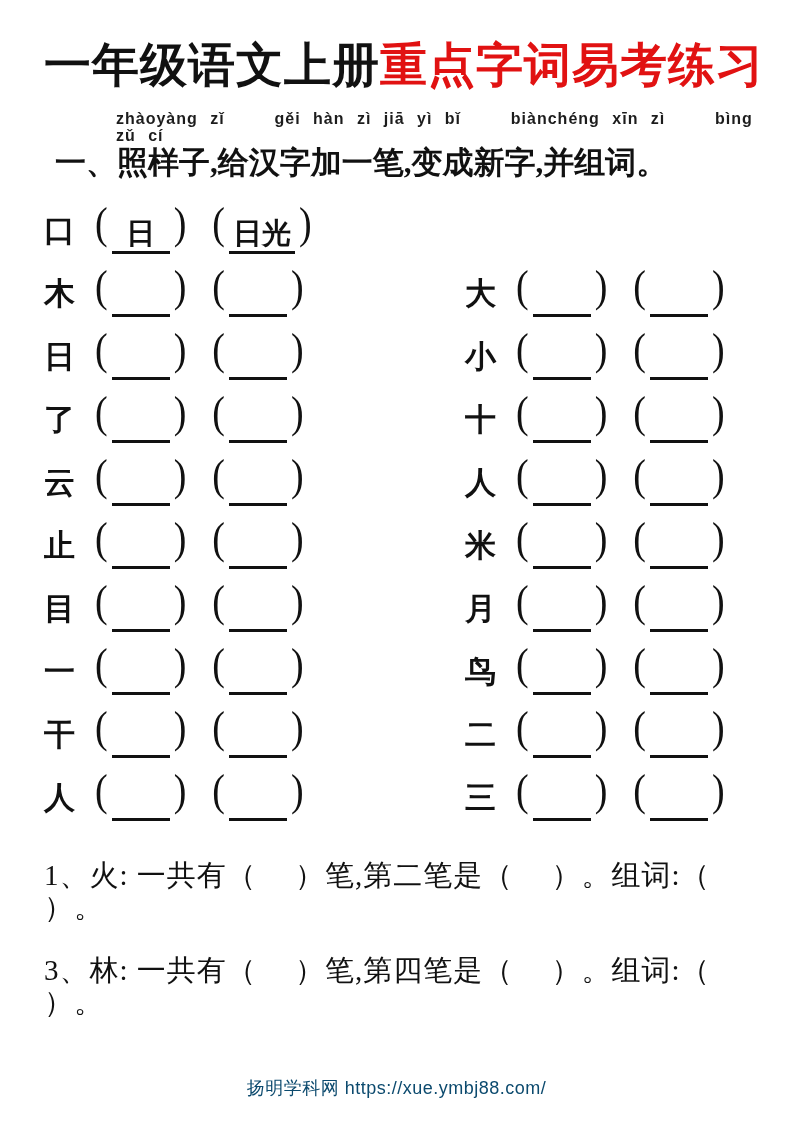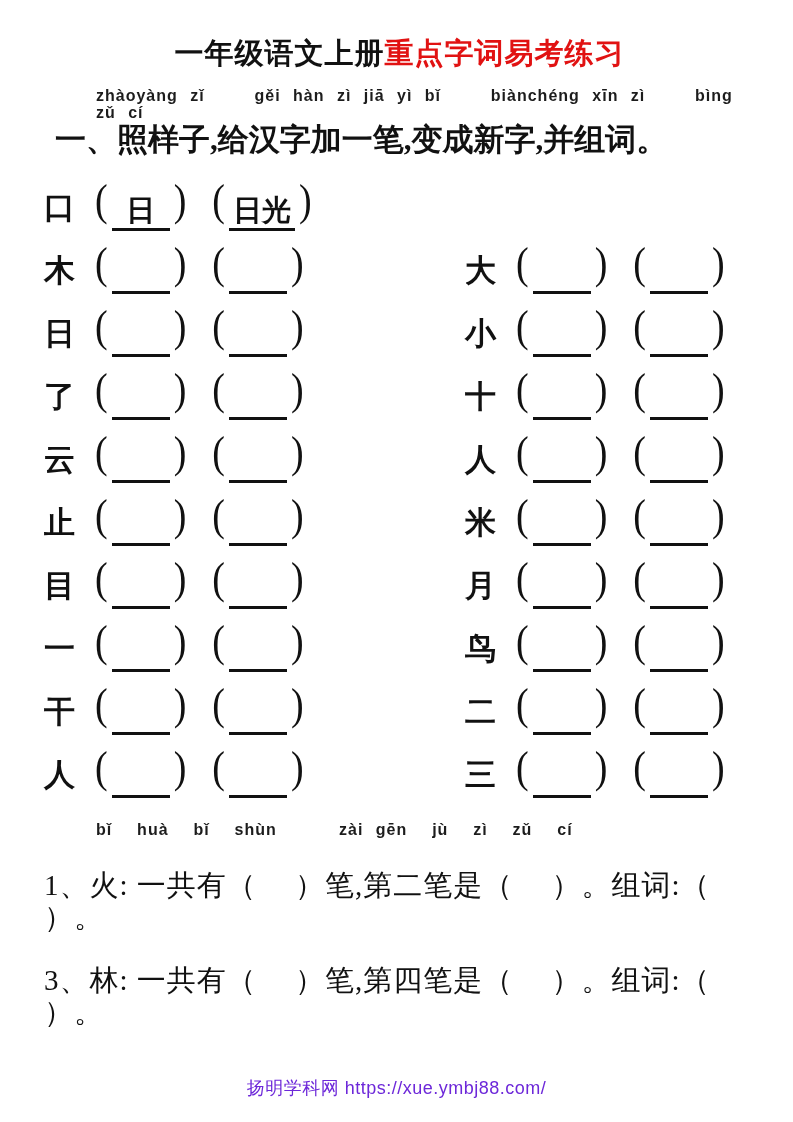--- a/index.html
+++ b/index.html
@@ -9,38 +9,38 @@
     position: relative;
     overflow: hidden;
     font-family: "Liberation Serif", "DejaVu Serif", serif;
     color: #111111;
   }
   .page { padding: 34px 38px 0 44px; }
 
   
   .title {
     text-align: center;
-    font-size: 29px;
+    font-size: 47px;
     font-weight: bold;
     letter-spacing: 1px;
     white-space: nowrap;
     margin-bottom: 14px;
   }
   .title .red { color: #e11212; }
 
   
   .pinyin {
     font-family: "Liberation Sans", "DejaVu Sans", sans-serif;
     font-size: 16px;
     font-weight: bold;
     color: #1c1c1c;
     letter-spacing: 1px;
     word-spacing: 7px;
     white-space: pre-wrap;
-    margin-left: 52px;
+    margin-left: 72px;
     line-height: 1.05;
   }
   .heading {
     font-size: 31px;
     font-weight: bold;
     line-height: 1.15;
     white-space: nowrap;
     margin-left: 11px;
   }
 
@@ -100,21 +100,21 @@
   }
 
   
   .footer {
     position: absolute;
     left: 0; right: 0;
     bottom: 22px;
     text-align: center;
     font-family: "Liberation Sans", "DejaVu Sans", sans-serif;
     font-size: 18px;
-    color: #6d28d9;
+    color: #0c4a6e;
     letter-spacing: 0.5px;
   }
 </style>
 </head>
 <body>
 
 <div class="page">
 
   <h1 class="title"><span>一年级语文上册</span><span class="red">重点字词易考练习</span></h1>
 
@@ -396,21 +396,20 @@
               <span class="blank"></span>
               <span class="paren">)</span>
             </span>
         </div>
       </div>
 
     </div>
   </div>
 
   <div class="section2">
-    <div class="pinyin">bǐ  huà  bǐ  shùn     zài gēn  jù  zì  zǔ  cí</div>
 
     <div class="question">1、火: 一共有（　 ）笔,第二笔是（　 ）。组词:（　　　　 ）。</div>
     <div class="question">3、林: 一共有（　 ）笔,第四笔是（　 ）。组词:（　　　　 ）。</div>
   </div>
 
 </div>
 
 <div class="footer">扬明学科网 https://xue.ymbj88.com/</div>
 
 </body></html>

